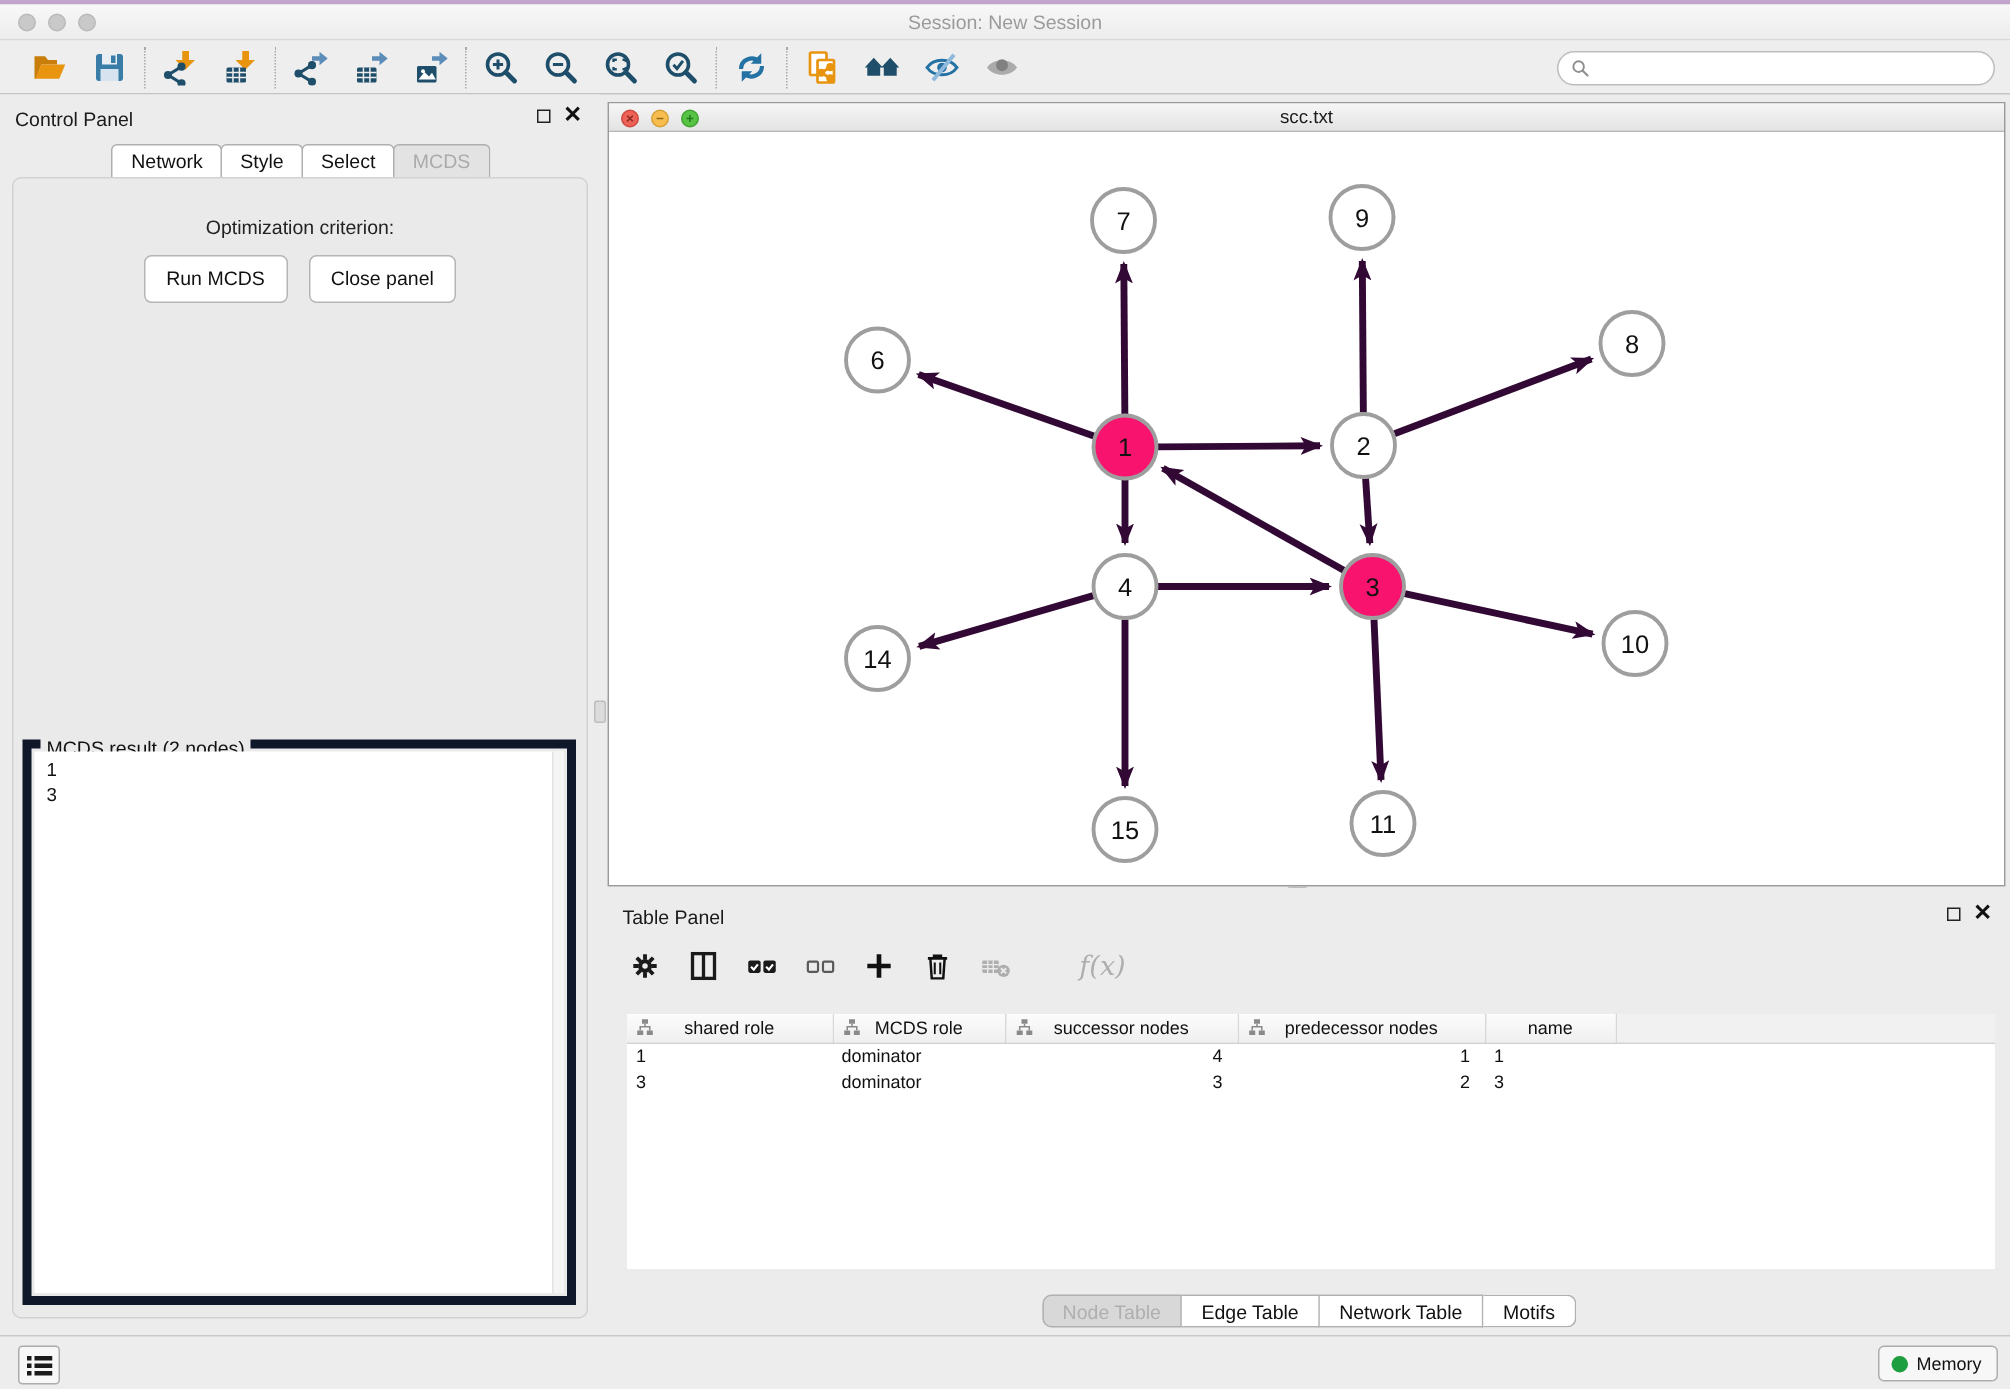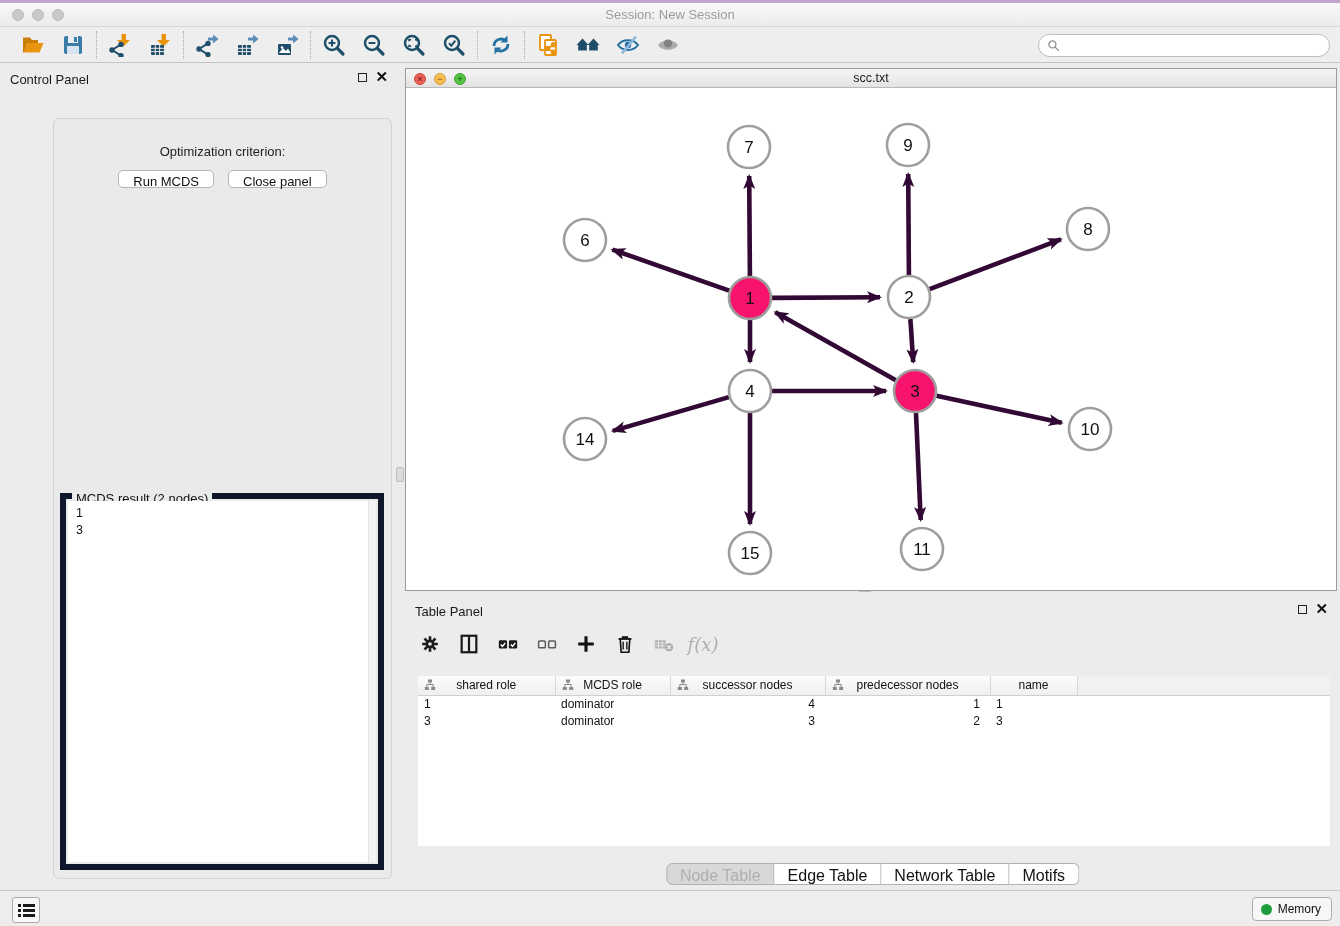--- a/index.html
+++ b/index.html
@@ -53,34 +53,34 @@
   .cp-tabs { position:absolute; left:0; top:33px; width:100%; display:flex; justify-content:center; }
   .tab {
     font-size:13px; padding:3px 12px 4px; background:#fff; border:1px solid #AFAFAF;
     border-bottom:none; border-radius:4px 4px 0 0; margin-right:-1px; cursor:pointer; color:#111;
     height:22px;
   }
   .tab.cp-active { background:#E3E3E3; color:#ABABAB; }
 
   .cp-body {
     position:absolute; left:8px; right:8px; top:55px; bottom:11px;
-    background:#EAEAEA; border:1px solid #D2D2D2; border-radius:6px;margin-left:45px;
+    background:#EAEAEA; border:1px solid #D2D2D2; border-radius:6px;
   }
   .opt-label { text-align:center; margin-top:25px; font-size:13px; }
   .criterion-select {
     position:relative; margin:14px auto 0; width:310px; height:24px;
     background:#fff; border:1px solid #B5B5B5; border-radius:5px;
     font-size:13px; line-height:22px; padding-left:10px; cursor:pointer;
   }
   .stepper { position:absolute; right:6px; top:3px; width:11px; height:17px; }
   .stepper svg { width:11px; height:17px; }
   .cp-buttons { display:flex; justify-content:center; gap:14px; margin-top:11px; }
   .btn {
     background:#fff; border:1px solid #B5B5B5; border-radius:5px;
-    font-size:13px; padding:3px 14px 4px; cursor:pointer; height:18px; color:#111;
+    font-size:13px; padding:3px 14px 4px; cursor:pointer; height:32px; color:#111;
     font-family:"Liberation Sans", sans-serif;
   }
   .result-box {
     position:absolute; left:6px; right:7px; top:374px; bottom:8px;
     border:6px solid #0f172a;
   }
   .result-title {
     position:absolute; top:-8px; left:6px; background:#EAEAEA; padding:0 4px;
     font-size:13px; color:#111;
   }
@@ -124,21 +124,21 @@
     height:19px; font-weight:normal; background:linear-gradient(#FCFCFC,#EFEFEF);
     border-right:1px solid #D8D8D8; border-bottom:1px solid #D0D0D0; position:relative;
     text-align:center; color:#111; cursor:pointer;
   }
   .node-table th.filler { background:#F1F1F1; border-right:none; cursor:default; }
   .node-table th .hicon { position:absolute; left:6px; top:3px; }
   .node-table td { height:17px; padding:0 6px; color:#111; }
   .node-table td.num { text-align:right; padding-right:10px; }
   .tp-tabs { position:absolute; bottom:1px; left:50%; transform:translateX(-50%); display:flex; }
   .tp-tab {
-    font-size:16px; padding:3px 13px 4px; background:#fff; border:1px solid #B0B0B0;
+    font-size:13px; padding:3px 13px 4px; background:#fff; border:1px solid #B0B0B0;
     border-left:none; cursor:pointer; height:22px; color:#111; white-space:nowrap;
   }
   .tp-tab:first-child { border-left:1px solid #B0B0B0; border-radius:6px 0 0 6px; }
   .tp-tab:last-child { border-radius:0 6px 6px 0; }
   .tp-tab.tp-active { background:#D8D8D8; color:#AFAFAF; }
 
   
   .status-bar { position:absolute; left:0; top:890px; right:0; height:52px; background:#EDEDED; border-top:1px solid #C9C9C9; }
   .taskmgr-btn {
     position:absolute; left:12px; top:6px; width:28px; height:26px;
@@ -324,20 +324,26 @@
   </div>
 </div>
 
 <div class="control-panel">
   <div class="panel-header">
     <span class="ph-title">Control Panel</span>
     <span class="ph-icons">
       <span class="float-sq"></span>
       <span class="close-x">✕</span>
     </span>
+  </div>
+  <div class="cp-tabs">
+    <div class="tab">Network</div>
+    <div class="tab">Style</div>
+    <div class="tab">Select</div>
+    <div class="tab cp-active">MCDS</div>
   </div>
   <div class="cp-body">
     <div class="opt-label">Optimization criterion:</div>
     <div class="cp-buttons">
       <button class="btn">Run MCDS</button>
       <button class="btn">Close panel</button>
     </div>
     <div class="result-box">
       <span class="result-title">MCDS result (2 nodes)</span>
       <div class="result-text" id="result-text">1
@@ -487,21 +493,21 @@
       <div class="tp-icon" style="opacity: 0.95;">
         <svg viewBox="0 0 24 24">
           <g fill="#ABABAB">
             <rect x="2" y="8" width="12" height="9" rx="1"></rect>
           </g>
           <path d="M2 11h12M2 14h12M6 8v9M10 8v9" stroke="#ECECEC"></path>
           <circle cx="17.5" cy="15.5" r="4.5" fill="#ABABAB"></circle>
           <path d="M15.6 13.6l3.8 3.8M19.4 13.6l-3.8 3.8" stroke="#ECECEC" stroke-width="1.4"></path>
         </svg>
       </div>
-      <div class="tp-icon" style="opacity: 0.95;">
+      <div class="tp-icon" style="opacity: 0.95; margin-left: 32px;">
         <span class="fx">f(x)</span>
       </div>
     </div>
   <div class="tp-table-wrap">
     <table class="node-table">
       <colgroup>
         <col style="width:137px">
           <col style="width:115px">
           <col style="width:155px">
           <col style="width:165px">

